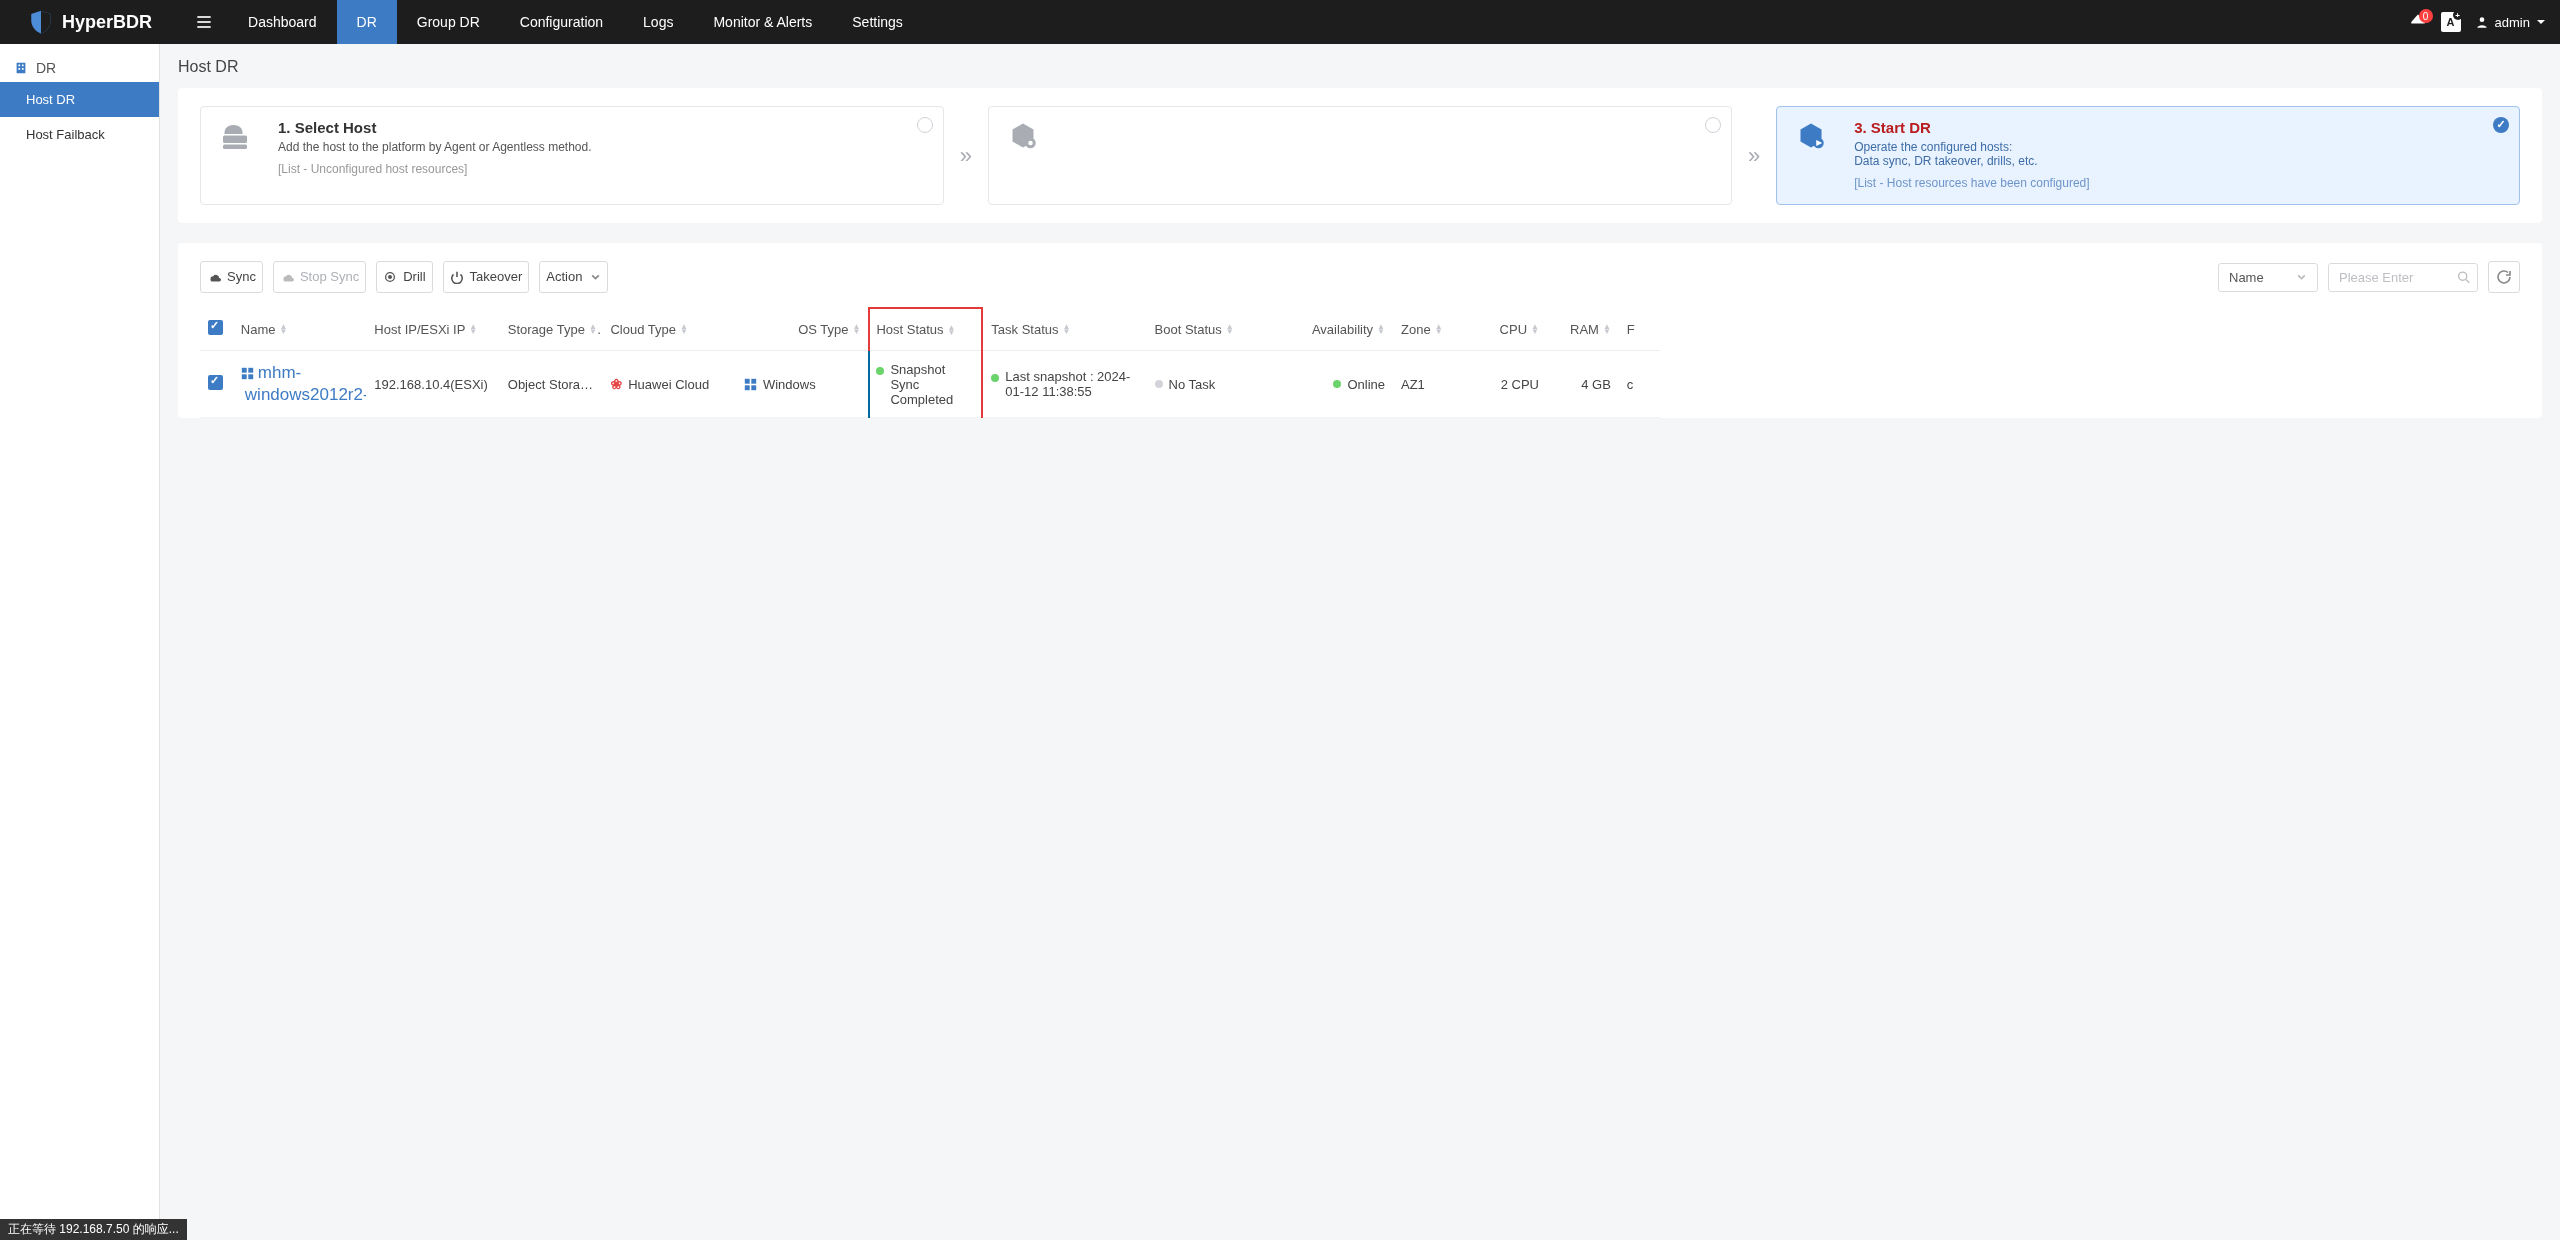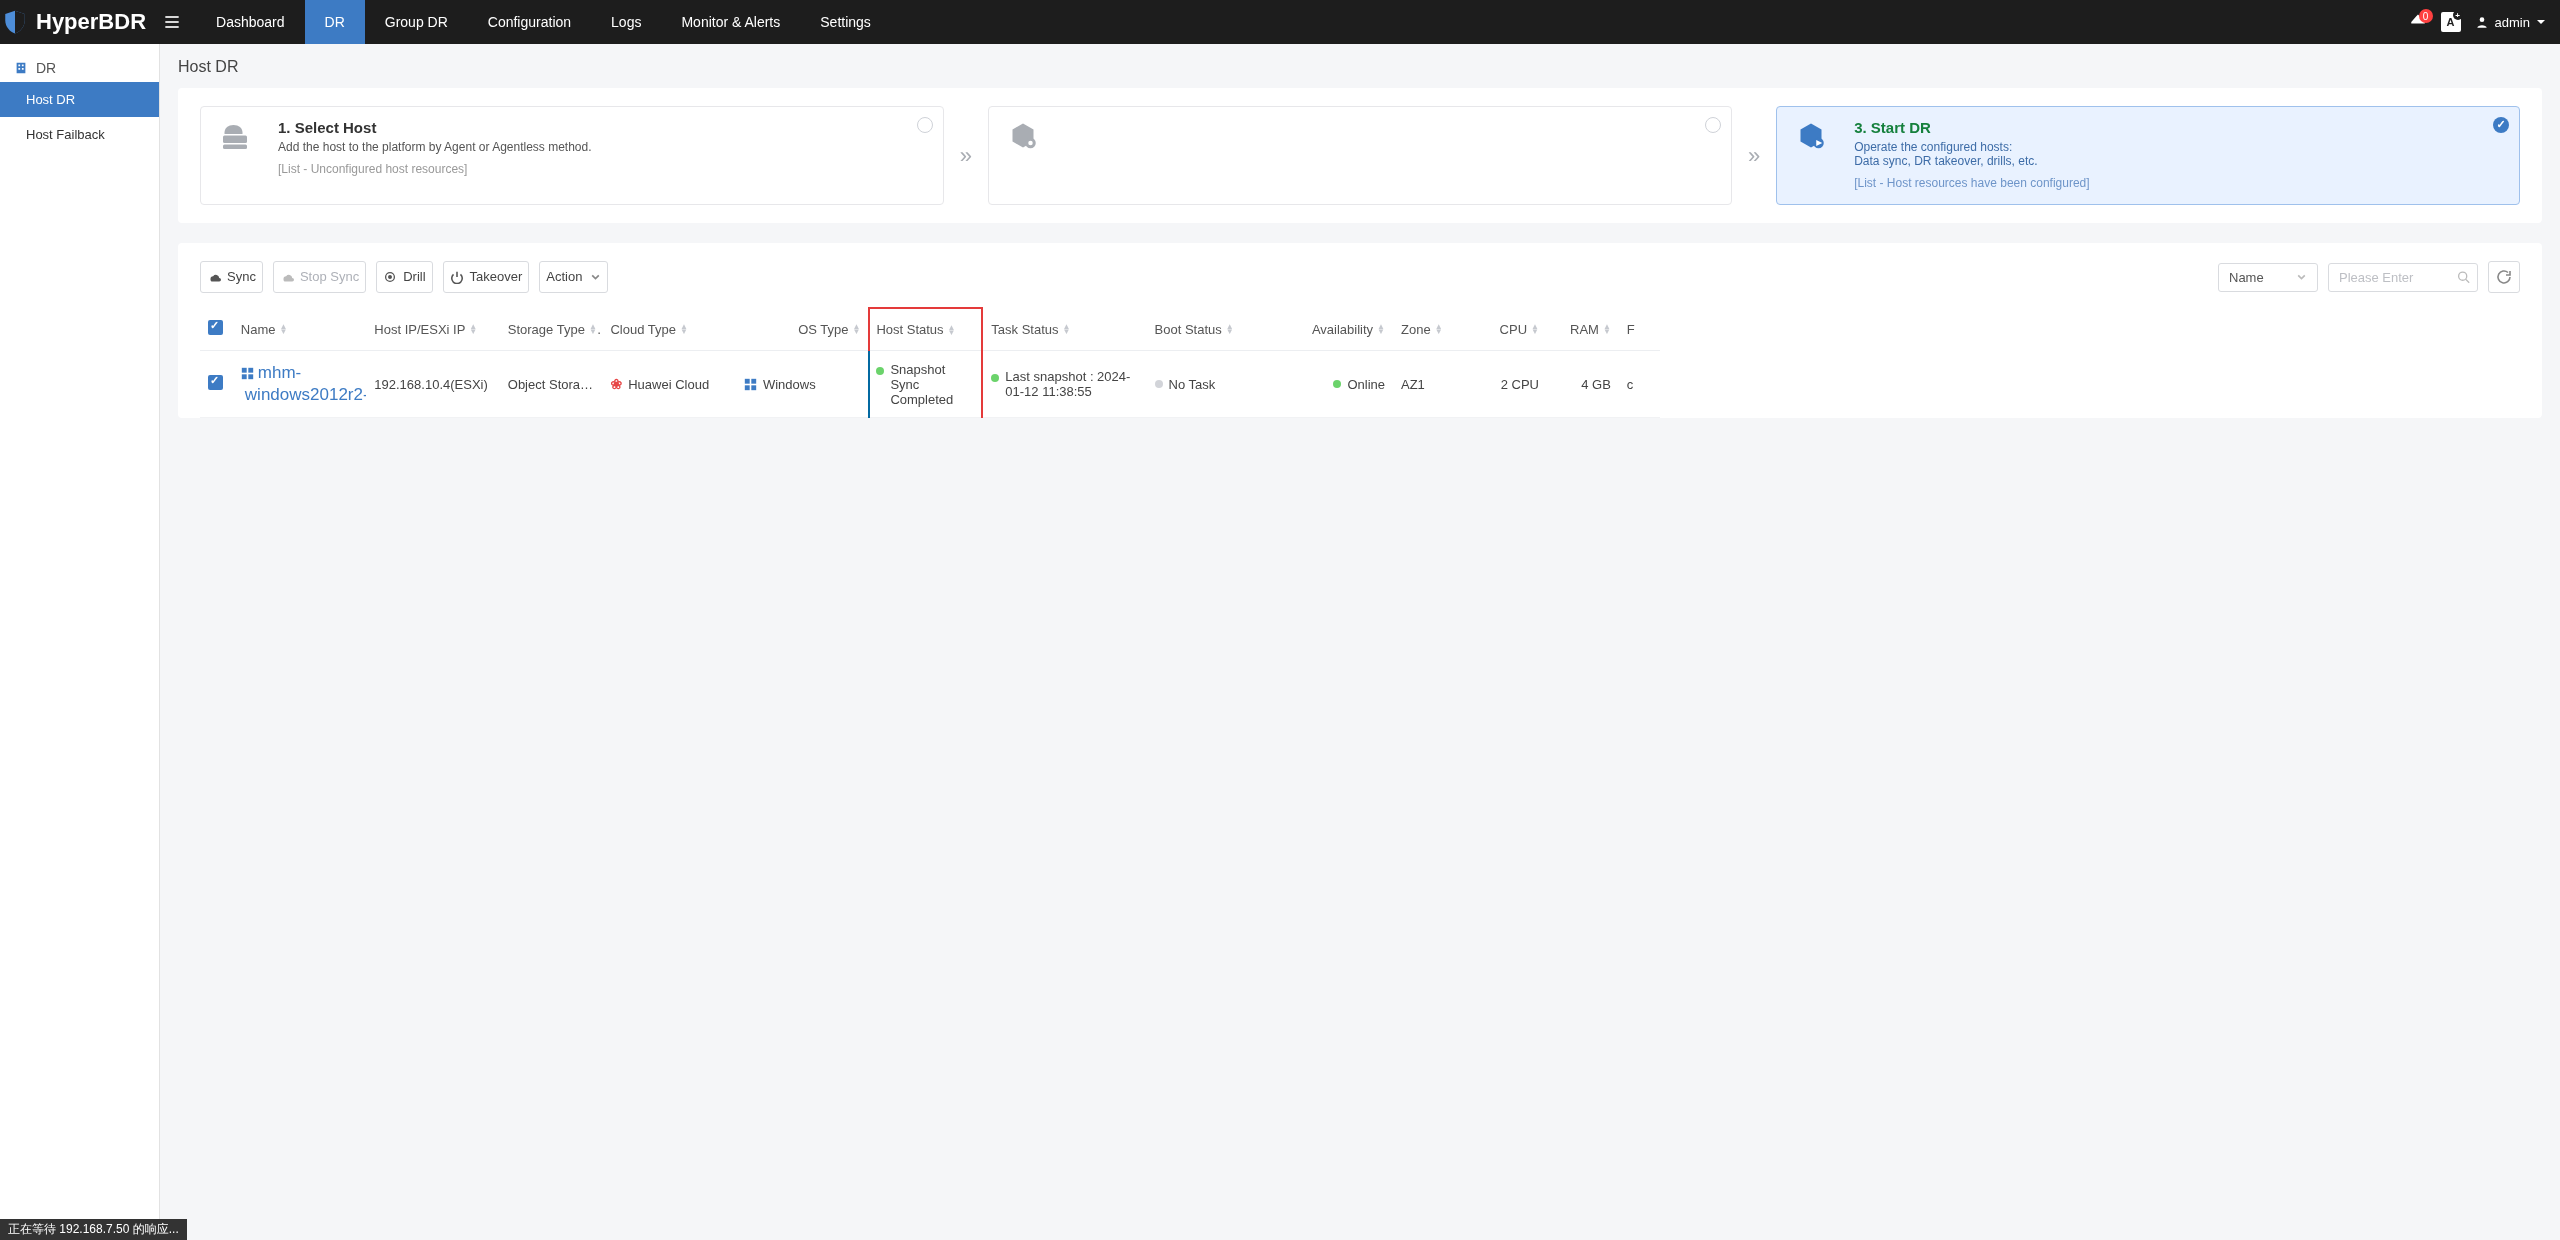--- a/index.html
+++ b/index.html
@@ -1,20 +1,20 @@
 <!DOCTYPE html>
 <html><head>
 <meta charset="utf-8">
 <style>
   * { box-sizing: border-box; margin: 0; padding: 0; font-family: Arial, "Helvetica Neue", Helvetica, sans-serif; }
   html, body { width: 100%; height: 100%; background: #f5f6f8; font-size: 14px; color: #333; }
 
   
   .nav { position: relative; height: 44px; background: #1d1d1d; display: flex; align-items: center; color: #fff; }
-  .nav-logo { display: flex; align-items: center; gap: 8px; padding: 0 2px; font-weight: bold; font-size: 22px; }
+  .nav-logo { display: flex; align-items: center; gap: 8px; padding: 0 28px; font-weight: bold; font-size: 18px; }
   .nav-logo svg { width: 26px; height: 26px; }
   .nav-ham { display: flex; align-items: center; justify-content: center; width: 48px; height: 100%; }
   .nav-ham svg { width: 20px; height: 20px; stroke: #fff; stroke-width: 2; }
   .nav-links { display: flex; height: 100%; }
   .nav-link { display: flex; align-items: center; padding: 0 20px; color: #fff; font-size: 14px; height: 100%; cursor: pointer; }
   .nav-link.active { background: #3d7bc4; }
   .nav-right { margin-left: auto; display: flex; align-items: center; gap: 14px; padding: 0 14px; height: 100%; }
   .nav-icon-wrap { position: relative; display:flex; align-items:center; }
   .nav-icon-wrap svg { width: 18px; height: 18px; }
   .badge-count { position: absolute; top: -4px; right: -6px; background: #ff4040; color: #fff; font-size: 10px; border-radius: 999px; min-width: 14px; height: 14px; display:flex; align-items:center; justify-content:center; padding:0 3px; }
@@ -38,21 +38,21 @@
 
   
   .steps-card { background:#fff; border-radius:4px; padding:18px 22px; display:flex; align-items:stretch; gap:16px; margin-bottom:20px; }
   .step { flex:1; border:1px solid #e7e7ea; border-radius:4px; padding:12px 16px 14px 16px; position:relative; display:flex; gap:25px; }
   .step.active { border-color:#9fc1ec; background:#e9f2ff; }
   .step-icon { width:36px; flex-shrink:0; }
   .step-icon svg { width:36px; height:36px; fill:#a9adb3; }
   .step.active .step-icon svg { fill:#3d7bc4; }
   .step-body { flex:1; }
   .step-title { font-weight:bold; font-size:15px; margin-bottom:4px; }
-  .step.active .step-title { color:#15803d; }
+  .step.active .step-title { color:#b91c1c; }
   .step-desc { font-size:12px; color:#555; }
   .step-desc-2 { font-size:12px; color:#555; }
   .step.active .step-desc, .step.active .step-desc-2 { color:#3d6ca7; }
   .step-sub { font-size:12px; color:#999; margin-top:8px; }
   .step.active .step-sub { color:#6e95c9; }
   .step-mark { position:absolute; top:10px; right:10px; width:16px; height:16px; border-radius:50%; }
   .step-mark.empty { border:1.5px solid #cfd2d8; }
   .step-mark.done { background:#3d7bc4; display:flex; align-items:center; justify-content:center; }
   .step-mark.done::after { content:"✓"; color:#fff; font-size:11px; font-weight:bold; margin-top:-1px; }
   .step-arrow { display:flex; align-items:center; justify-content:center; color:#a9adb3; font-size:22px; }

